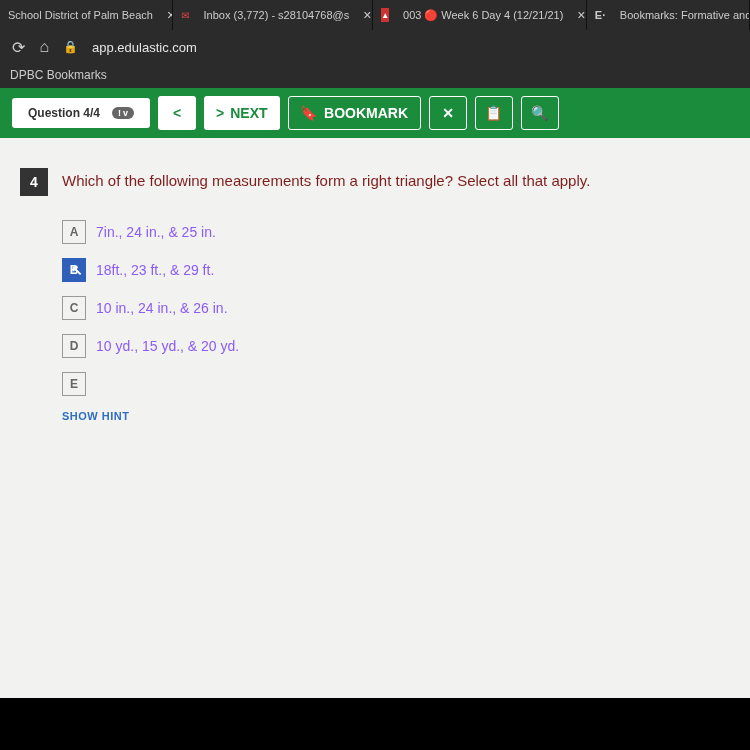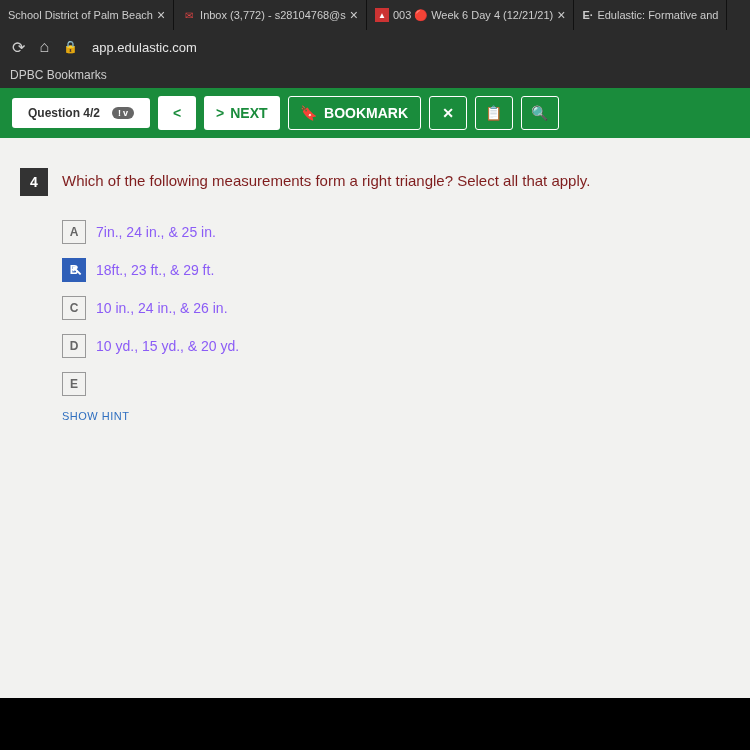--- a/index.html
+++ b/index.html
@@ -24,21 +24,21 @@
       padding: 0;
       height: 30px;
       font-size: 11px;
     }
     .tab {
       display: flex;
       align-items: center;
       padding: 0 8px;
       height: 100%;
       border-right: 1px solid #111;
-      gap: 4px;
+      gap: 14px;
       white-space: nowrap;
       overflow: hidden;
     }
     .tab-close {
       font-size: 14px;
       cursor: pointer;
     }
     .tab-icon {
       width: 14px;
       height: 14px;
@@ -202,21 +202,21 @@
       top: 3px;
       left: 8px;
     }
     .answer-text {
       font-size: 14px;
       color: #8b5cf6;
     }
     .show-hint {
       color: #2f6fc0;
       font-size: 11px;
-      font-weight: 400;
+      font-weight: 700;
       letter-spacing: 0.5px;
       margin-top: 4px;
       cursor: pointer;
     }
   </style>
 </head>
 <body>
 
 <div class="browser-chrome">
   <div class="tab-strip">
@@ -229,39 +229,39 @@
       <span>Inbox (3,772) - s28104768@s</span>
       <span class="tab-close">×</span>
     </div>
     <div class="tab">
       <span class="red-box-icon">▲</span>
       <span>003 🔴 Week 6 Day 4 (12/21/21)</span>
       <span class="tab-close">×</span>
     </div>
     <div class="tab">
       <span style="font-weight:bold;">E·</span>
-      <span>Edulastic: Formative and</span>
+      <span>Bookmarks: Formative and</span>
     </div>
   </div>
 
   <div class="address-bar">
     <span class="nav-icon">⟳</span>
     <span class="nav-icon">⌂</span>
     <span class="lock-icon">🔒</span>
     <span class="url-text">app.edulastic.com</span>
   </div>
 
   <div class="bookmarks-bar">
     <span>DPBC Bookmarks</span>
   </div>
 </div>
 
 <div class="app-header">
   <div class="question-counter">
-    <span>Question 4/2</span>
+    <span>Question 4/4</span>
     <span class="counter-badge">
       <span>!</span>
       <span>v</span>
     </span>
   </div>
   <button class="header-btn square">
     <span>&lt;</span>
   </button>
   <button class="header-btn">
     <span>&gt;</span>

